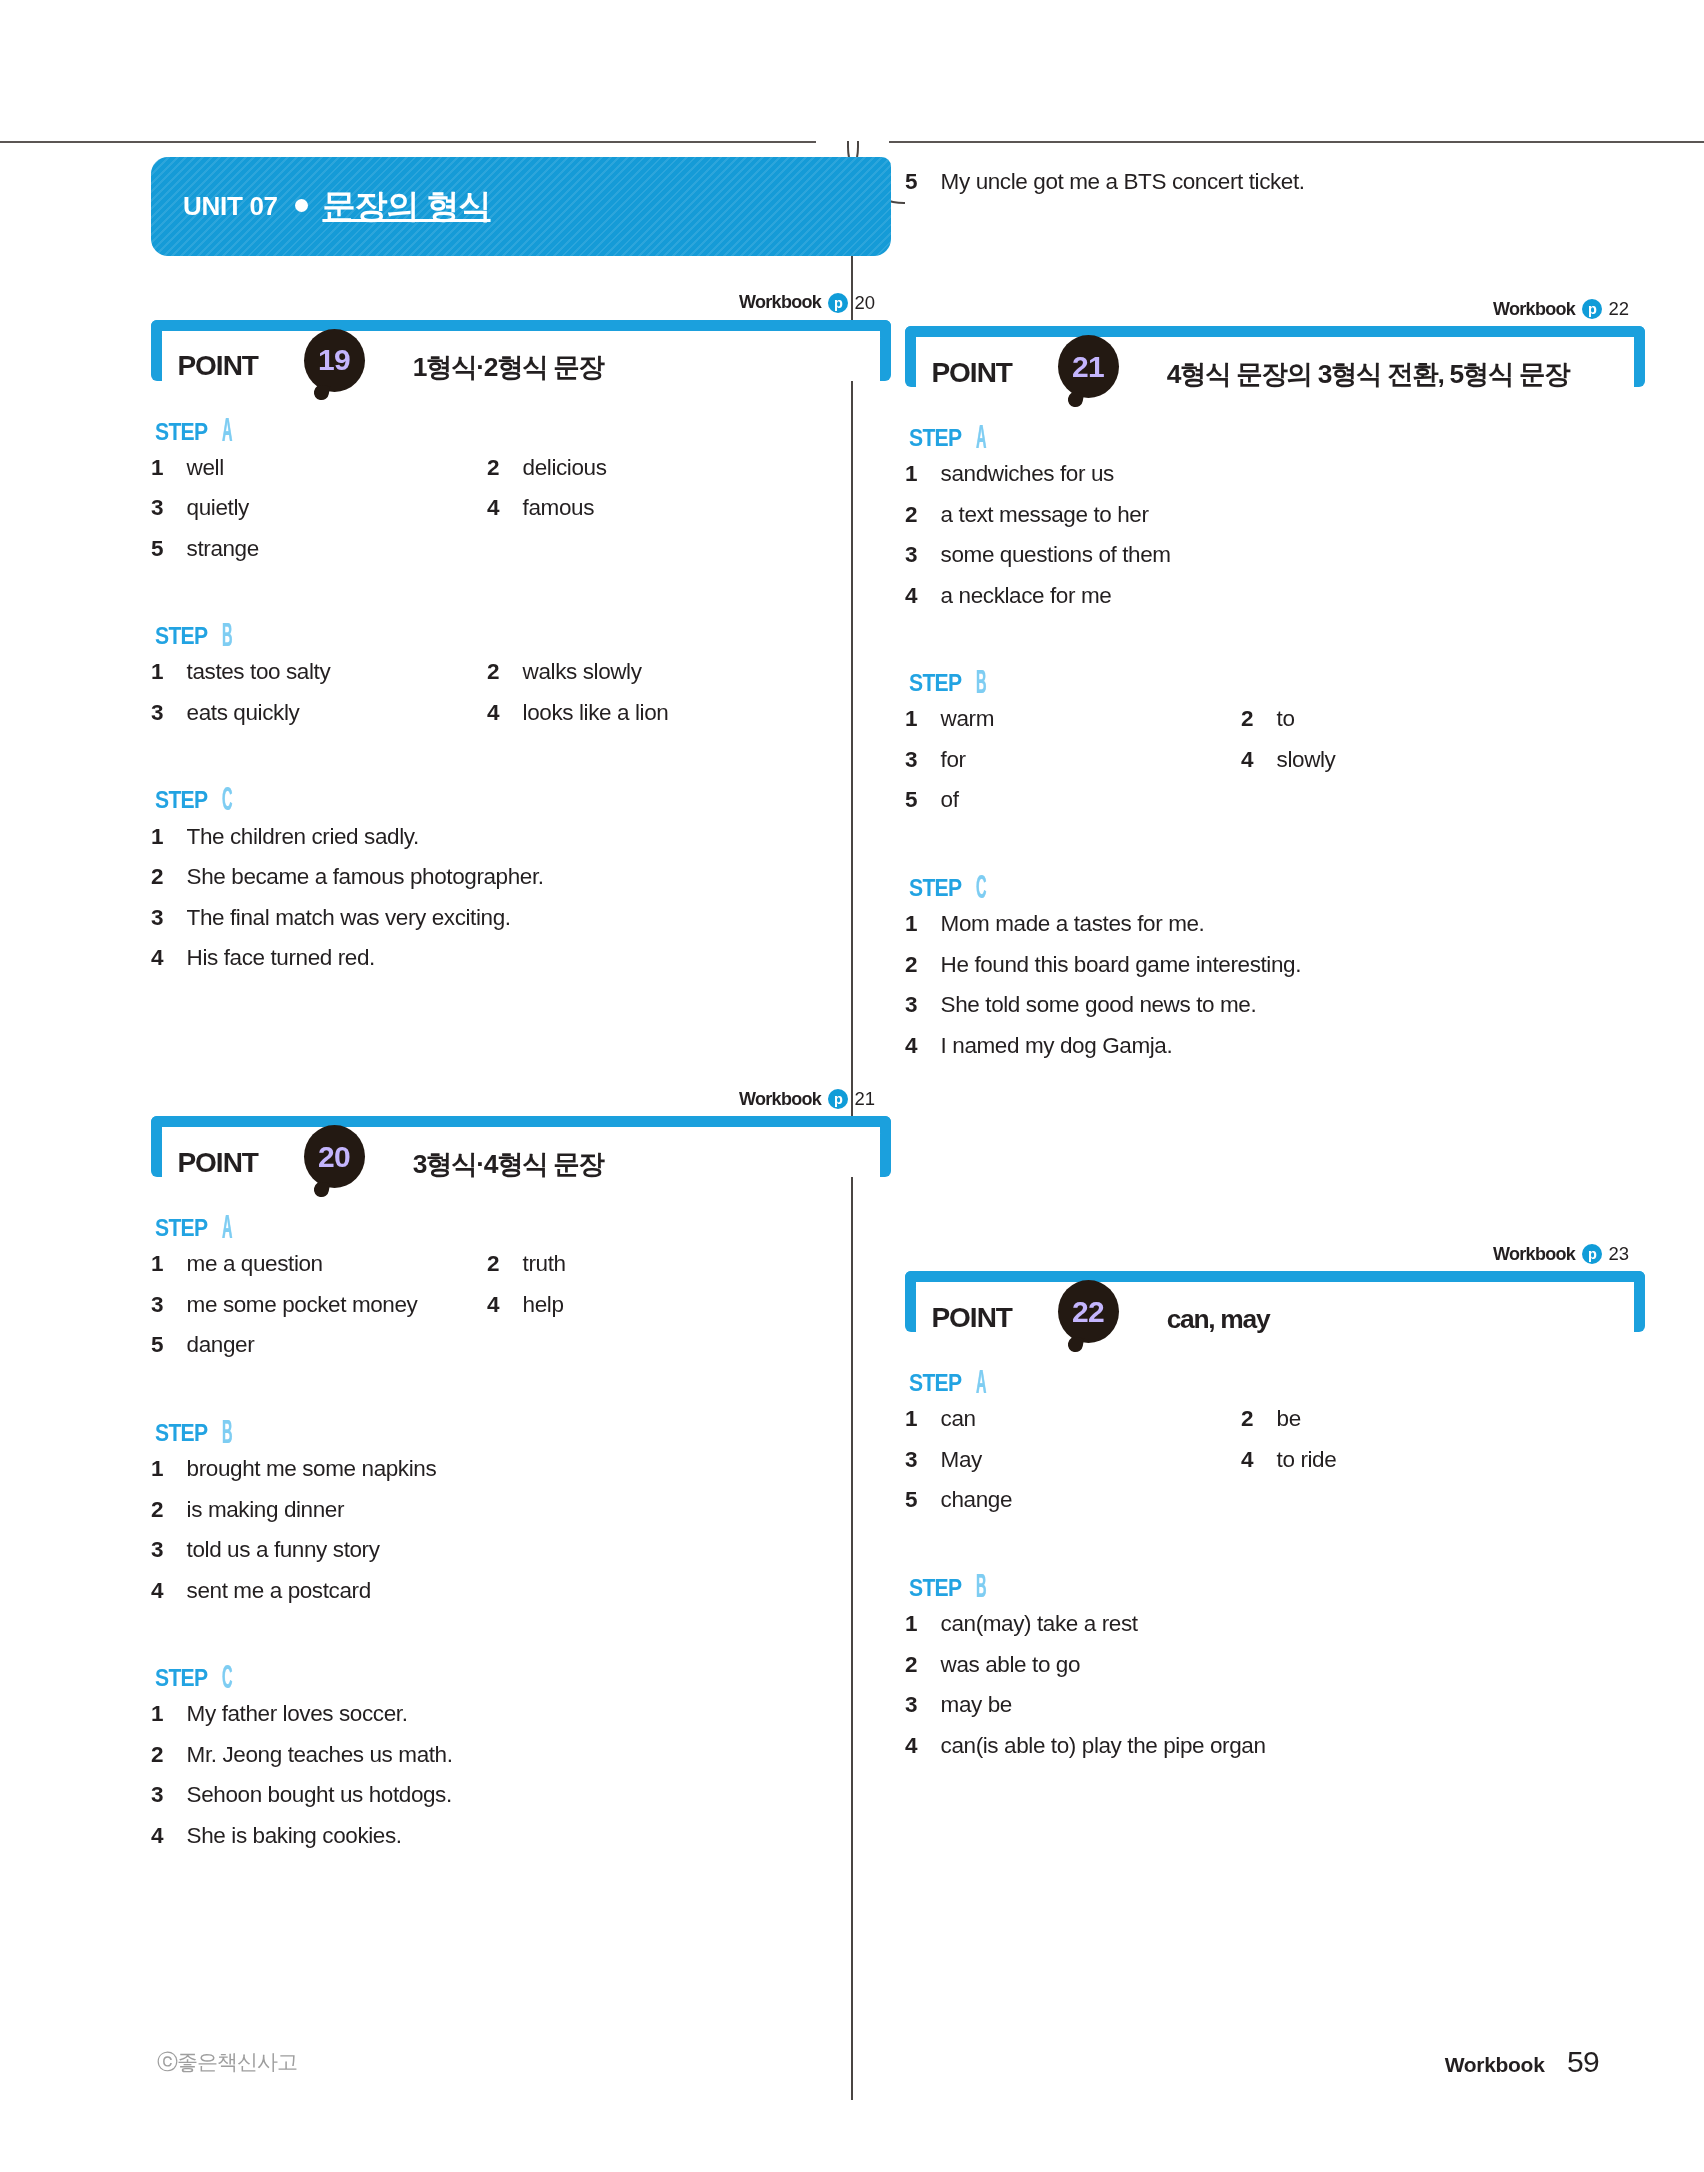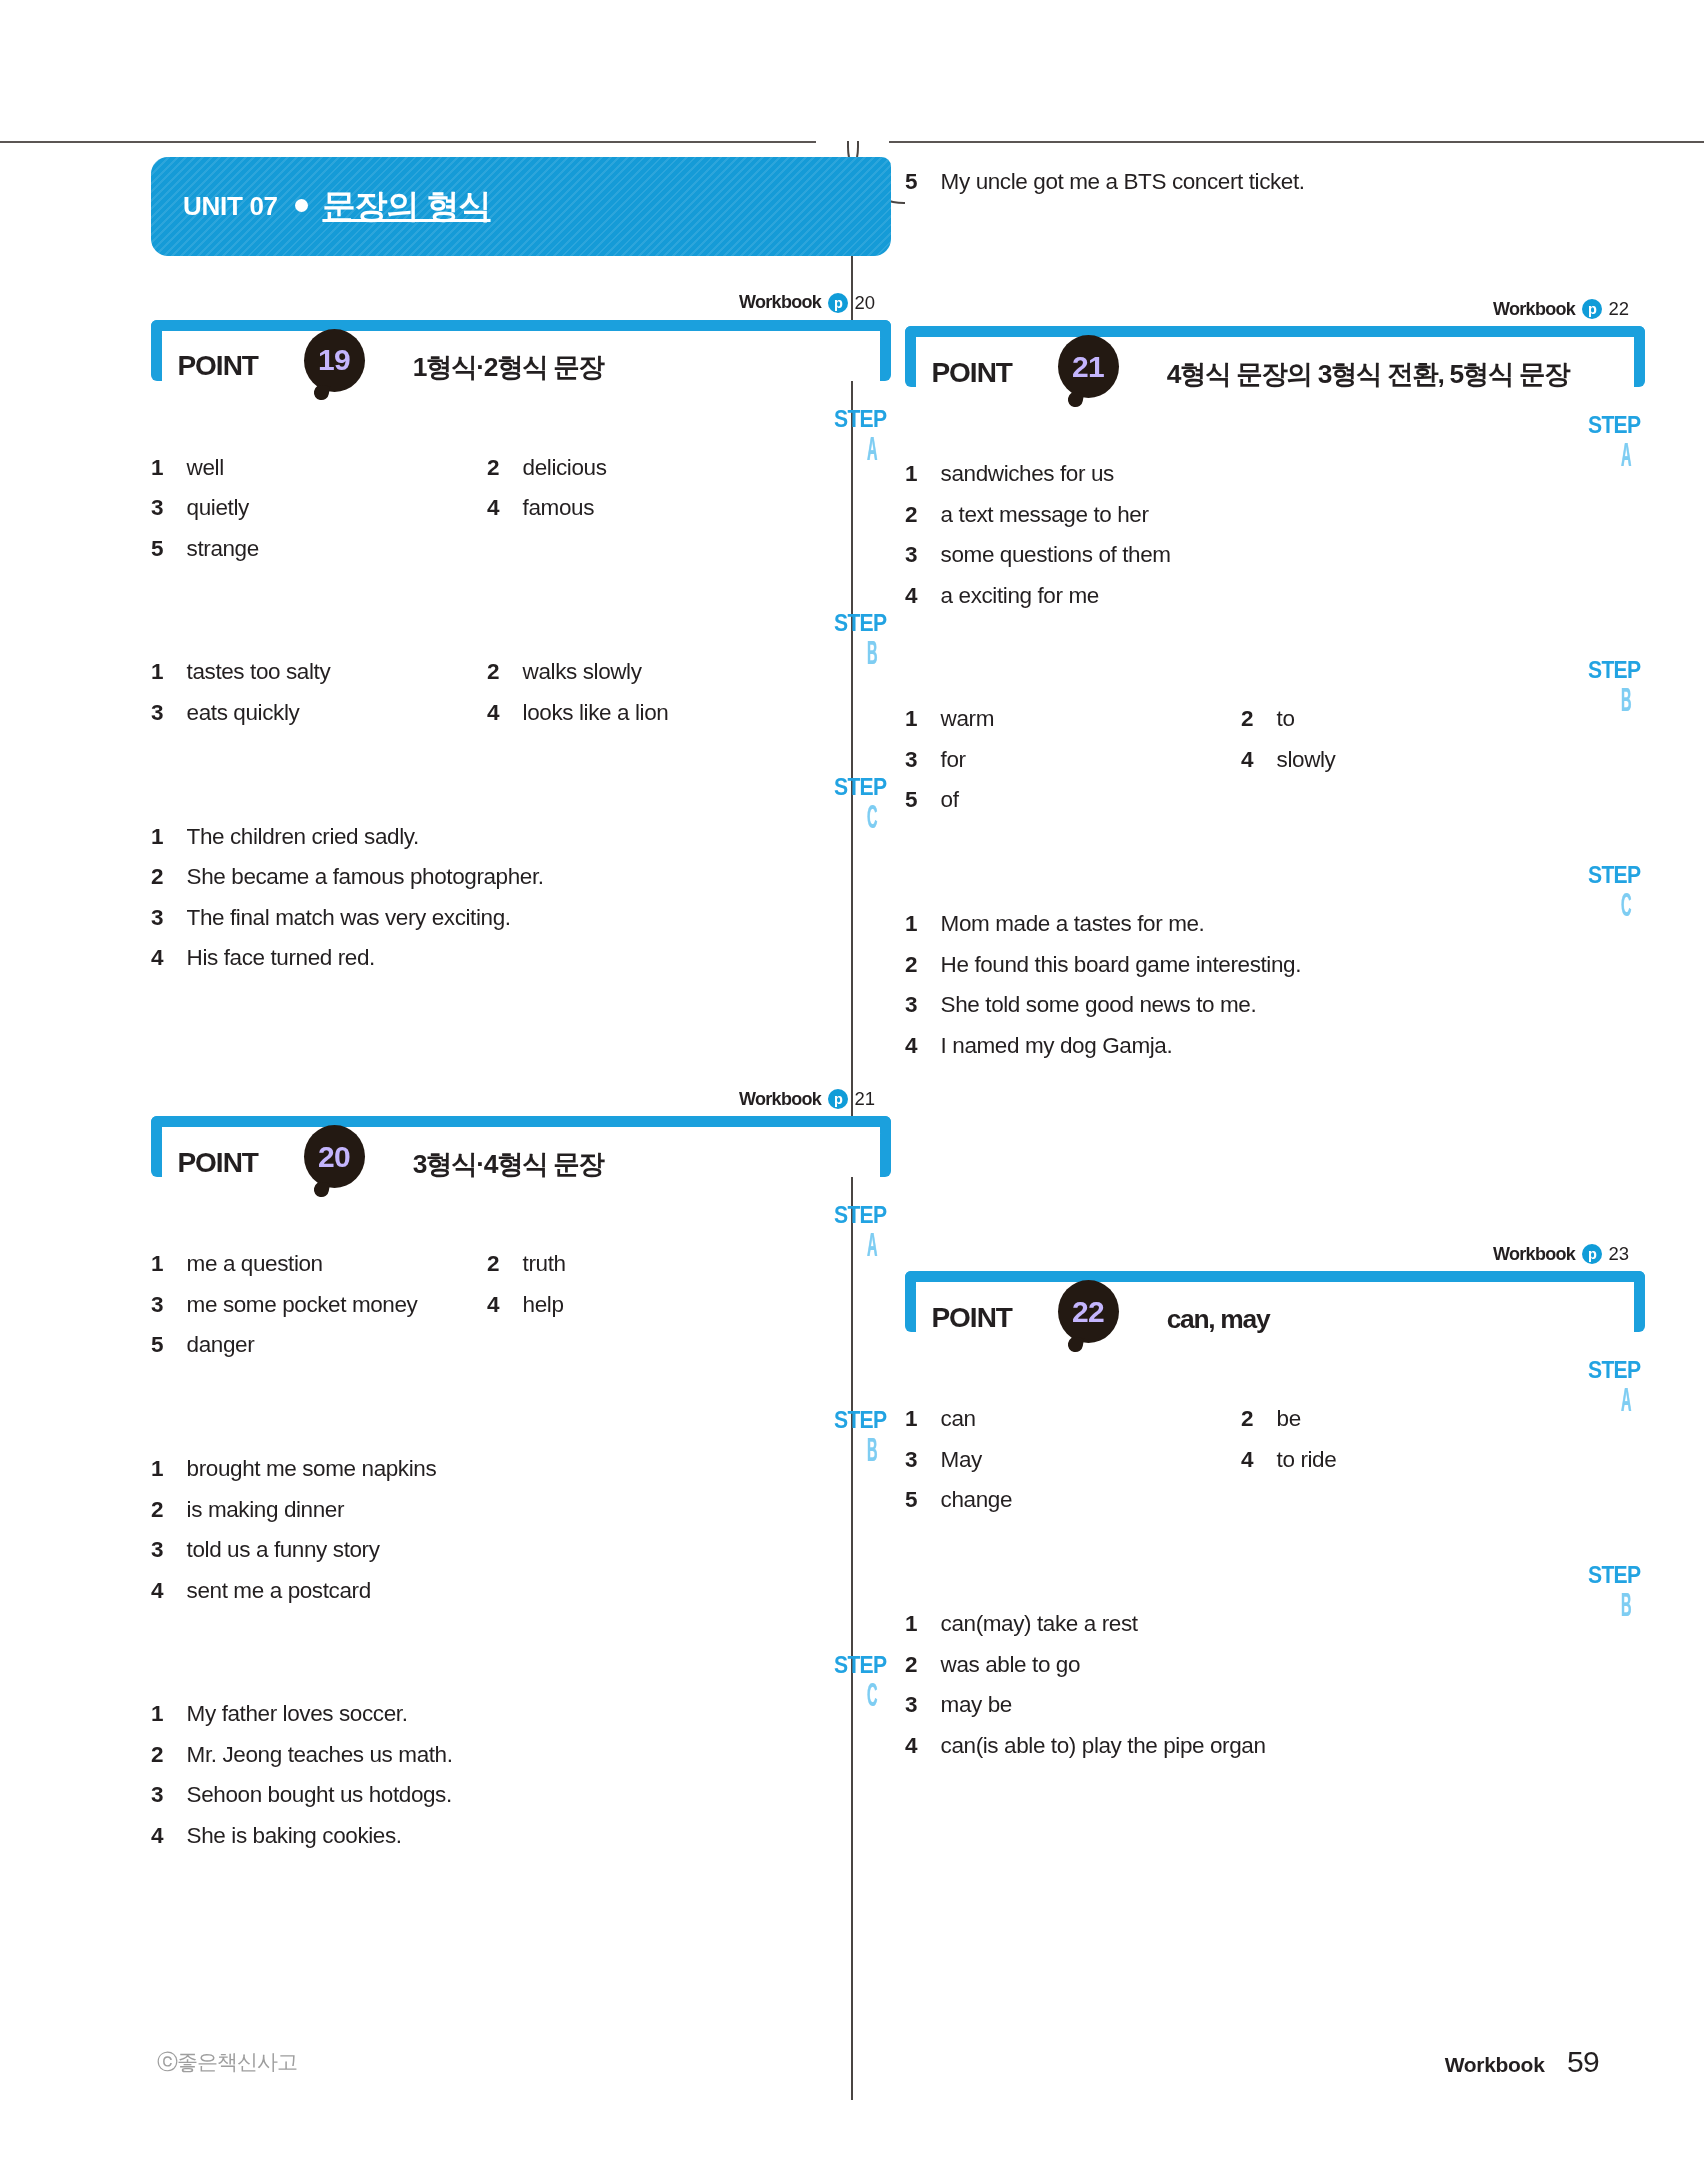--- a/index.html
+++ b/index.html
@@ -76,21 +76,21 @@
      display:flex;align-items:center;justify-content:center;
      margin:0 2.6px 0 6.6px;letter-spacing:-0.7px;
   }
   .point-bubble:after{content:"";position:absolute;left:10.6px;bottom:-8px;
      width:14.5px;height:14.5px;border-radius:50% 0 50% 50%;background:#231912;
      transform:rotate(10deg);}
   .point-title{font-size:26.4px;font-weight:bold;letter-spacing:-1.3px;color:#231f20;
      margin:14.5px 0 0 6.6px;}
 
   
-  .step{display:flex;align-items:flex-end;margin:0 0 9.2px 4px;height:40px;flex-direction:column;}
+  .step{display:flex;align-items:flex-end;margin:0 0 9.2px 4px;height:40px;}
   .step-word{font-size:23px;font-weight:bold;color:#22a3e2;letter-spacing:-0.8px;
      transform:scaleX(.92);transform-origin:left bottom;}
   .step-letter{font-size:33px;font-weight:bold;color:#7ecdf2;margin-left:10.6px;
      transform:scaleX(.44);transform-origin:left bottom;
      text-shadow:0.7px 0 0 #bfe5fa,-0.7px 0 0 #bfe5fa;line-height:.95;}
 
   
   .alist{position:relative;}
   .arow{display:flex;}
   .acell{display:flex;align-items:baseline;}
@@ -395,21 +395,21 @@
       </div>
       <div class="arow">
         <div class="acell">
           <span class="anum">3</span>
           <span class="atxt">some questions of them</span>
         </div>
       </div>
       <div class="arow">
         <div class="acell">
           <span class="anum">4</span>
-          <span class="atxt">a exciting for me</span>
+          <span class="atxt">a necklace for me</span>
         </div>
       </div>
     </div>
     <div style="height: 34px;"></div>
     <div class="step">
       <span class="step-word">STEP</span>
       <span class="step-letter">B</span>
     </div>
     <div class="alist grid2">
       <div class="arow">

